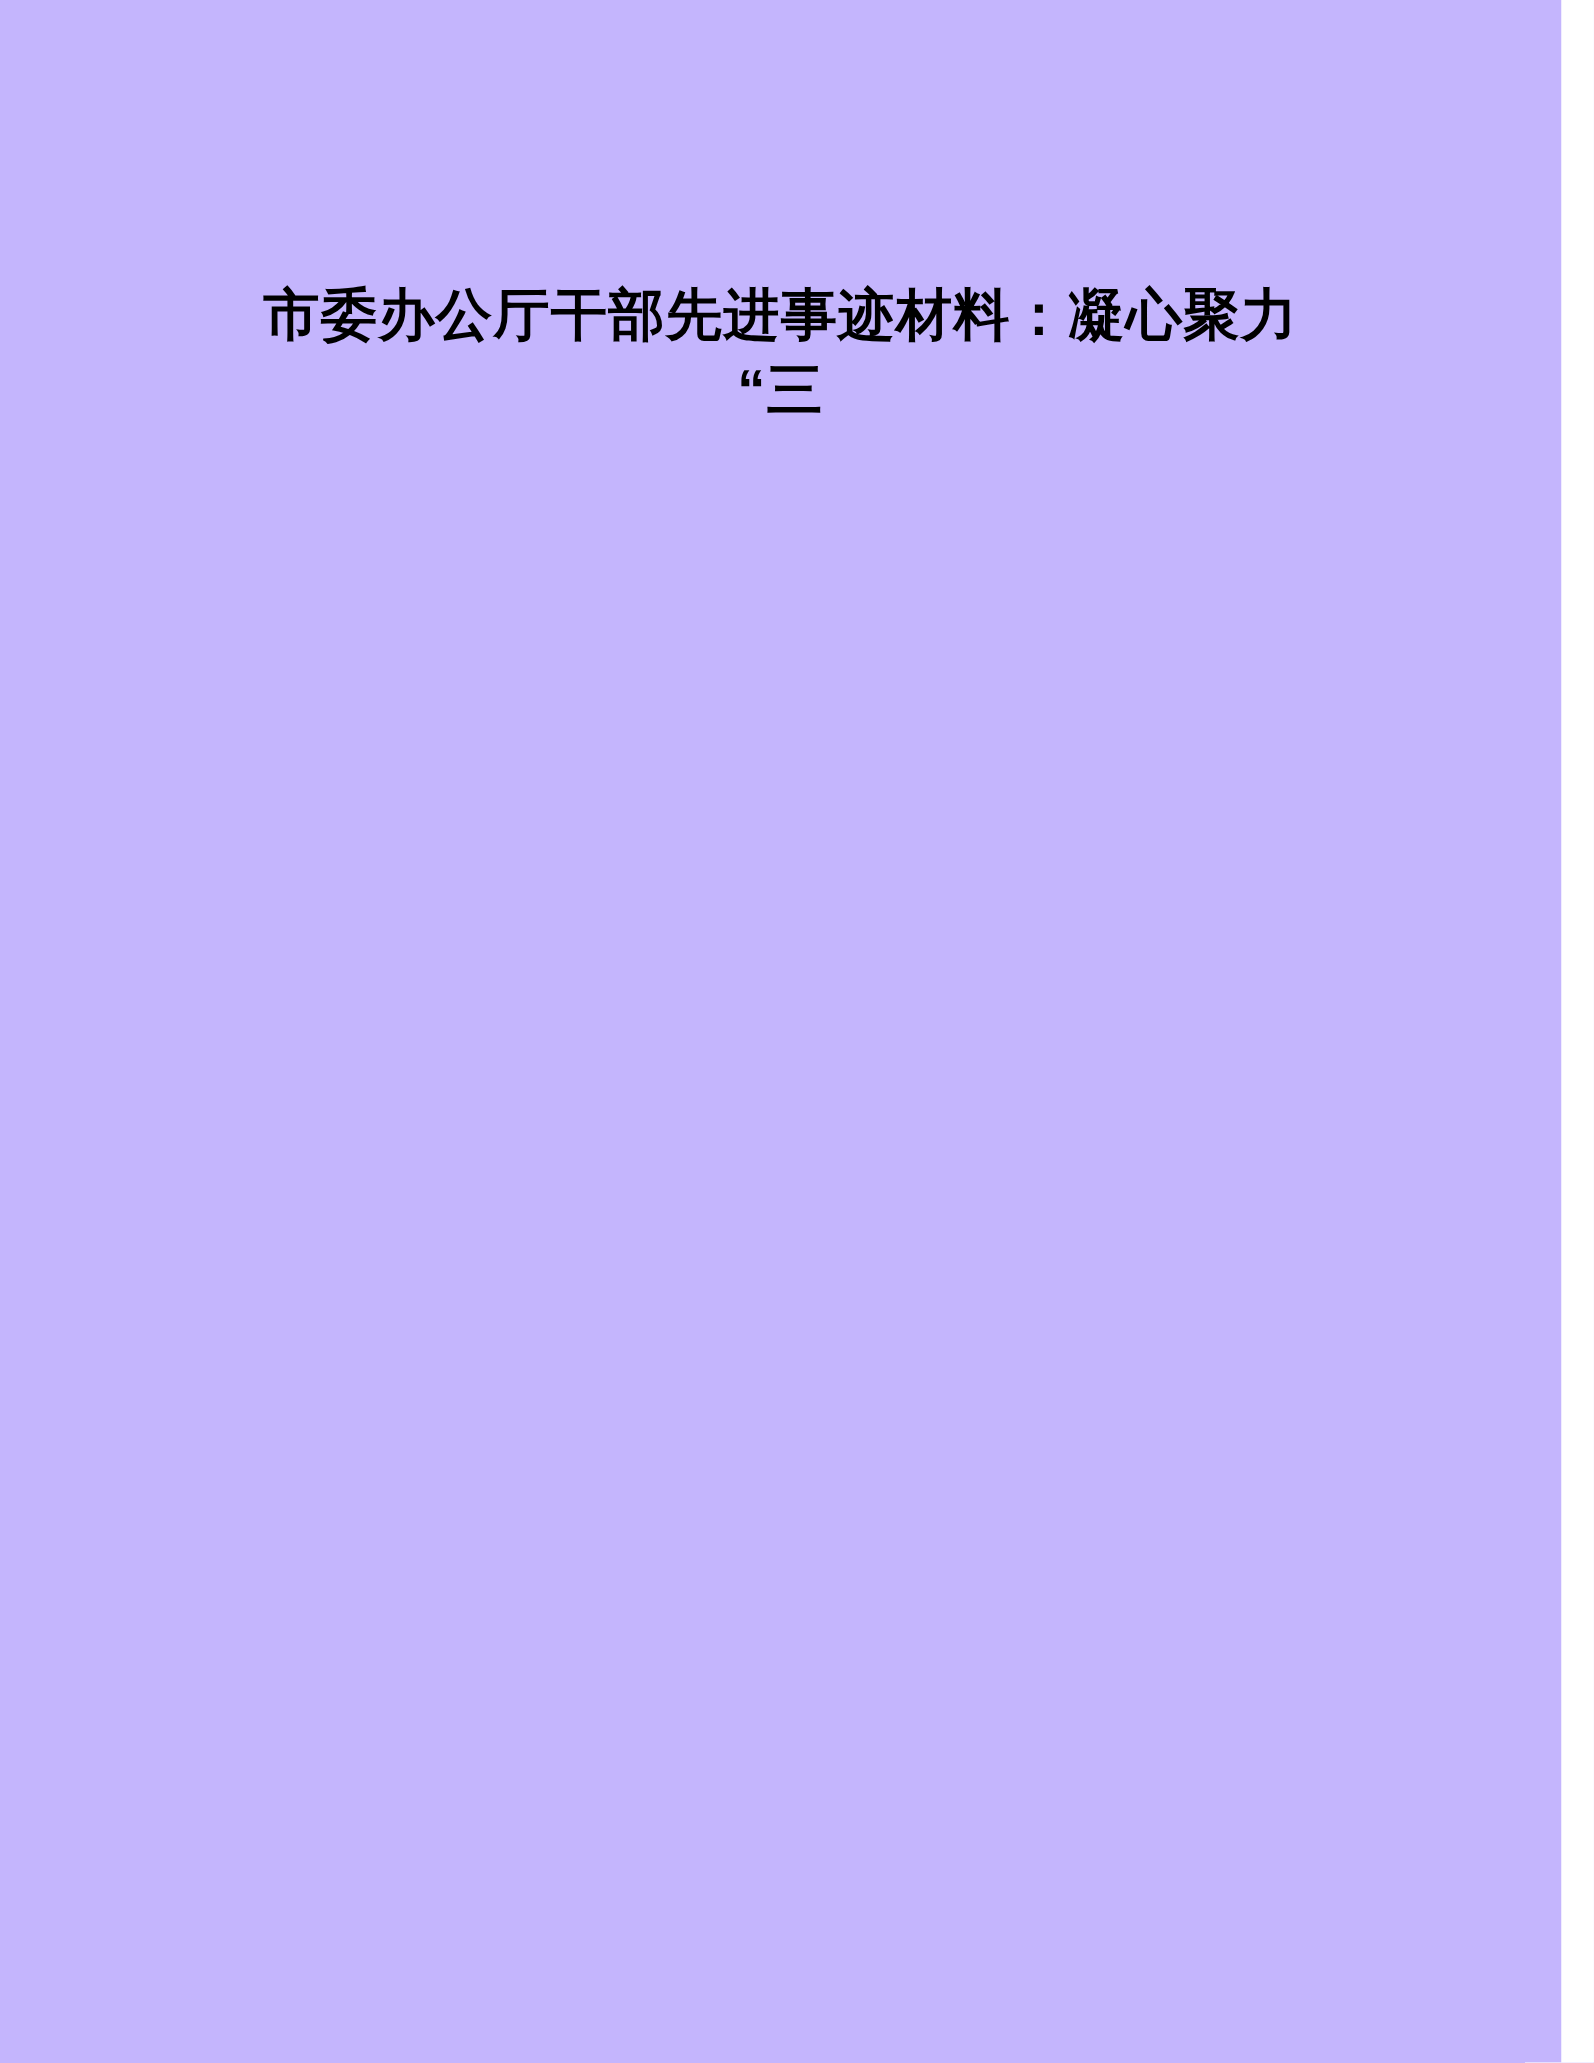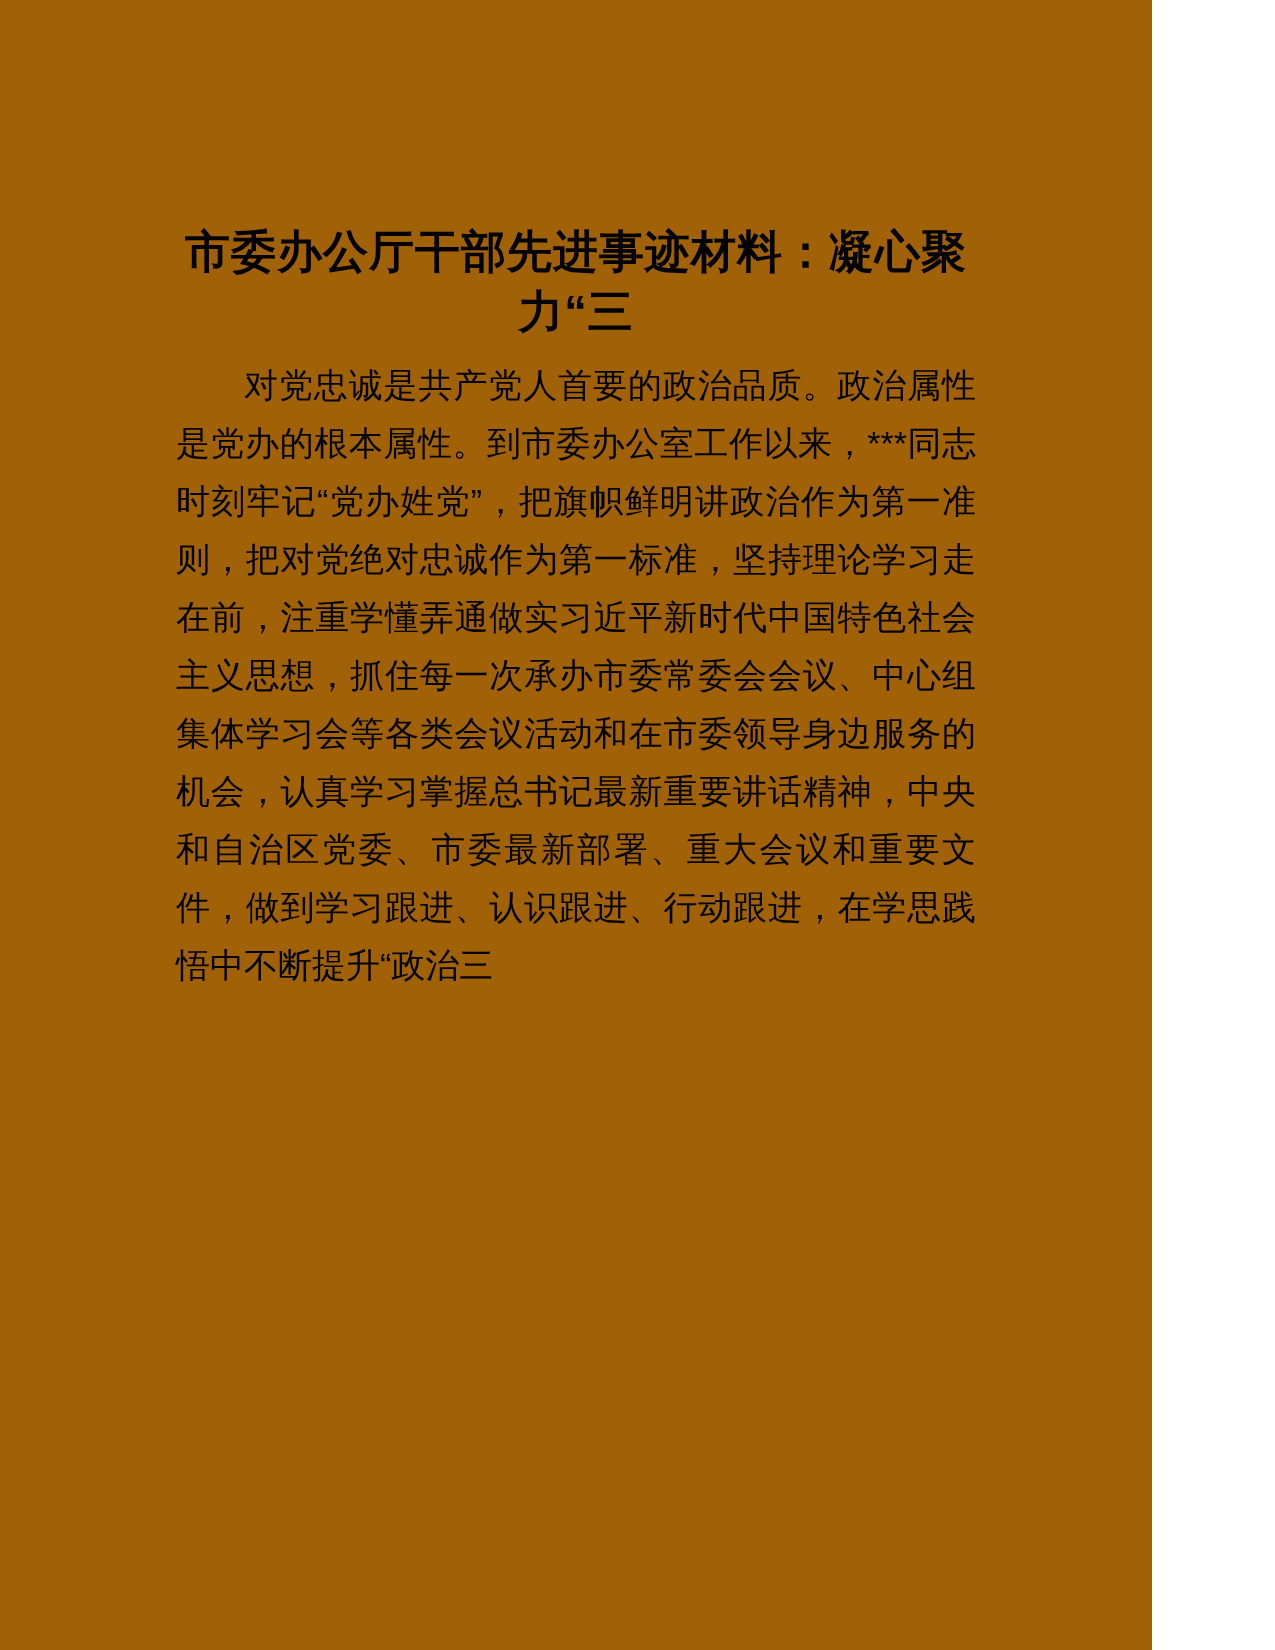--- a/index.html
+++ b/index.html
@@ -9,24 +9,24 @@
   }
   body {
     width: 1275px;
     height: 1650px;
     overflow: hidden;
     font-family: "Liberation Sans", "DejaVu Sans", sans-serif;
     color: #000000;
   }
   .page {
     box-sizing: border-box;
-    width: 1152px;
+    width: 1249px;
     height: 1650px;
     padding: 222px 176px 0 176px;
-    background: #a16207;
+    background: #c4b5fd;
   }
   .doc-title {
     font-size: 45px;
     font-weight: 700;
     line-height: 60px;
     text-align: center;
     margin: 0 0 14px 0;
     letter-spacing: 1px;
   }
   .doc-title .title-line {
@@ -53,15 +53,14 @@
 <body>
 
 <div class="page">
 
   <h1 class="doc-title">
     <span class="title-line">市委办公厅干部先进事迹材料：凝心聚力“三</span>
   </h1>
 
 
 
-  <p class="para">对党忠诚是共产党人首要的政治品质。政治属性是党办的根本属性。到市委办公室工作以来，***同志时刻牢记“党办姓党”，把旗帜鲜明讲政治作为第一准则，把对党绝对忠诚作为第一标准，坚持理论学习走在前，注重学懂弄通做实习近平新时代中国特色社会主义思想，抓住每一次承办市委常委会会议、中心组集体学习会等各类会议活动和在市委领导身边服务的机会，认真学习掌握总书记最新重要讲话精神，中央和自治区党委、市委最新部署、重大会议和重要文件，做到学习跟进、认识跟进、行动跟进，在学思践悟中不断提升“政治三</p>
 
 </div>
 
 </body></html>

